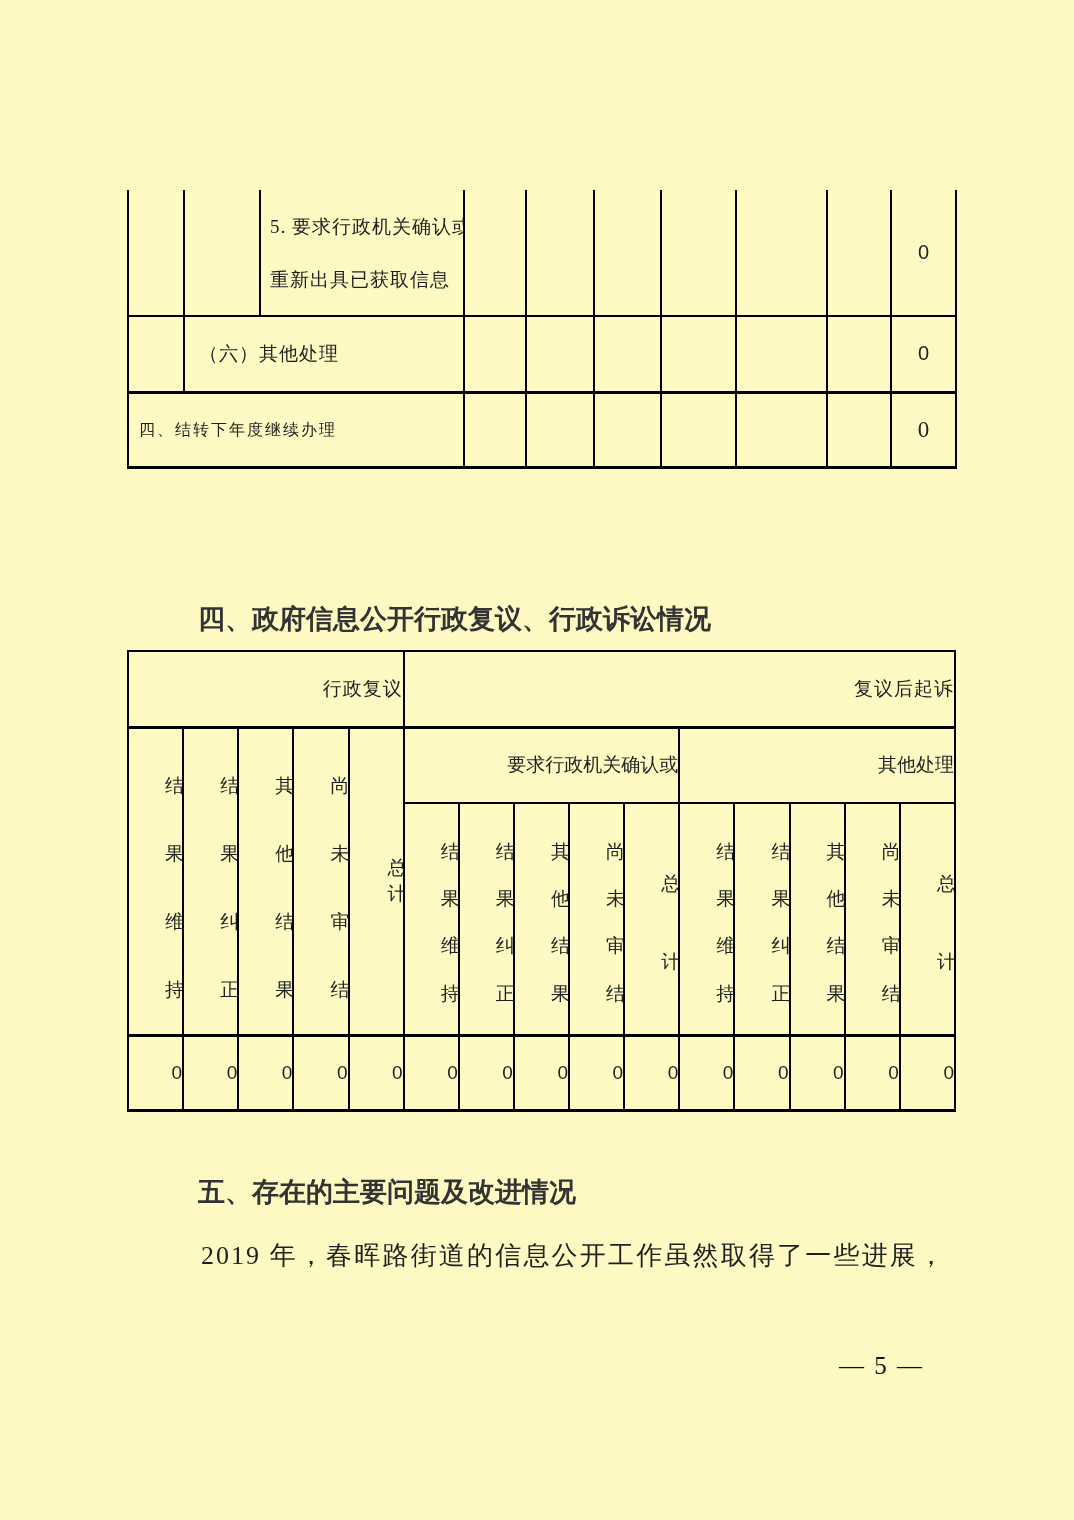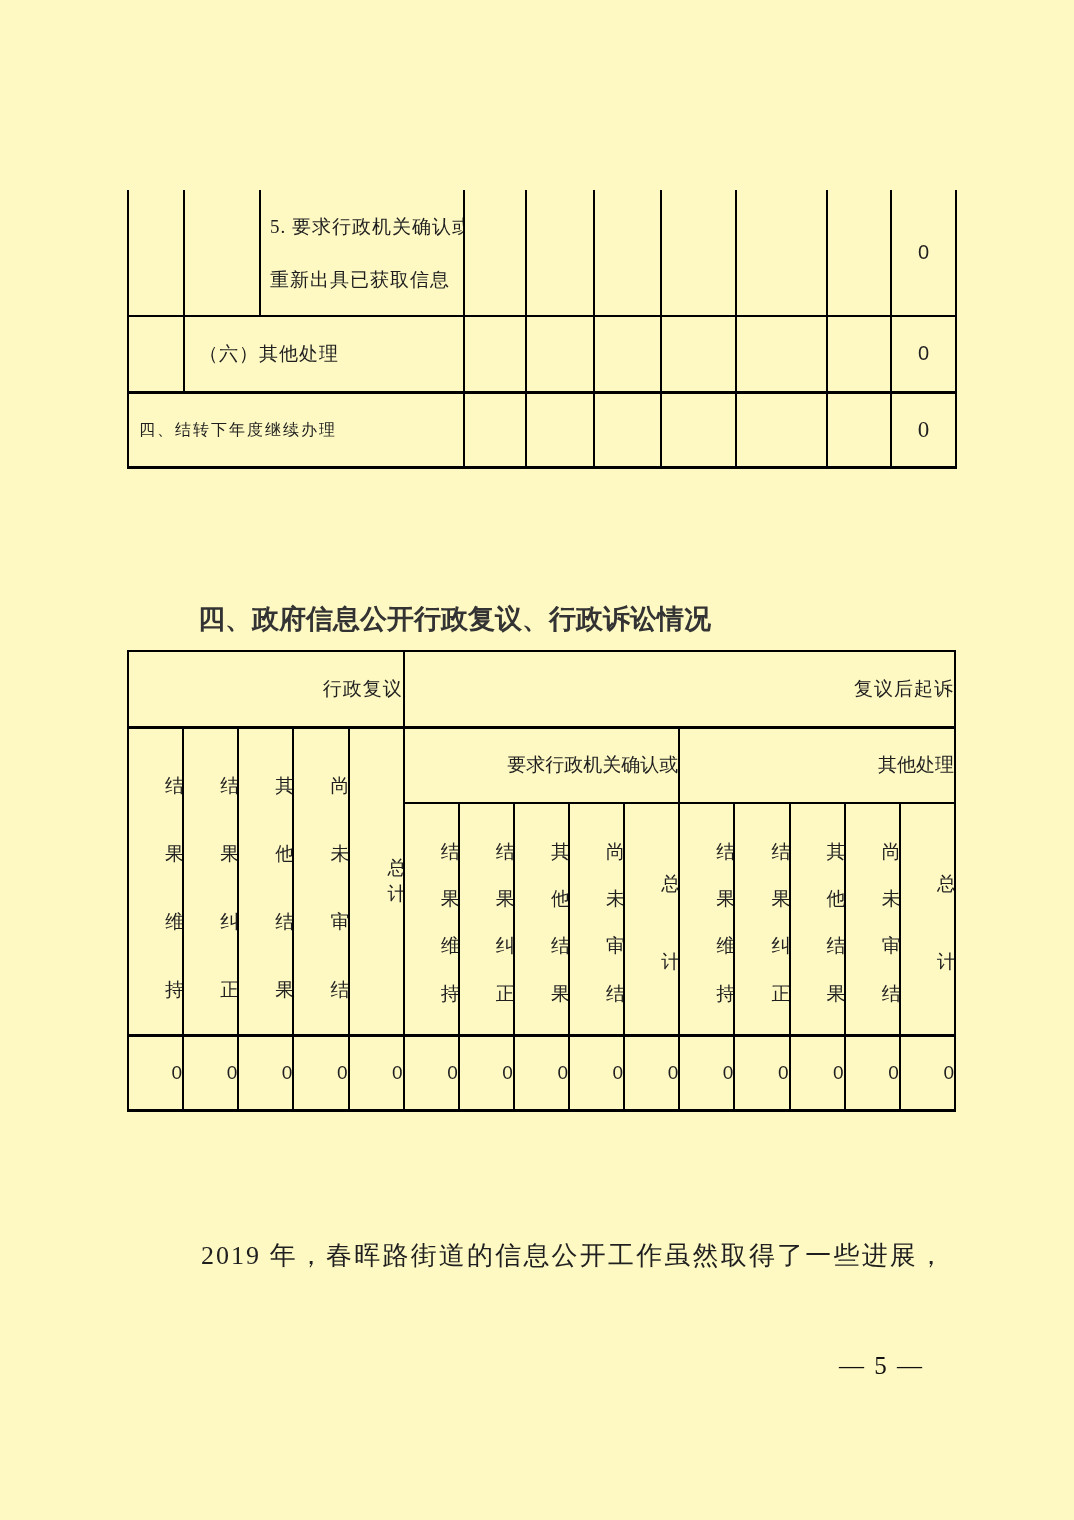--- a/index.html
+++ b/index.html
@@ -315,17 +315,18 @@
       <td class="val">0</td>
       <td class="val">0</td>
       <td class="val">0</td>
       <td class="val">0</td>
       <td class="val">0</td>
       <td class="val">0</td>
     </tr>
   </tbody>
     </table>
 
+  <div class="heading h5">五、存在的主要问题及改进情况</div>
   <div class="para para1">2019 年，春晖路街道的信息公开工作虽然取得了一些进展，</div>
 
   <div class="pageno">— 5 —</div>
 
 </div>
 
 </body></html>

